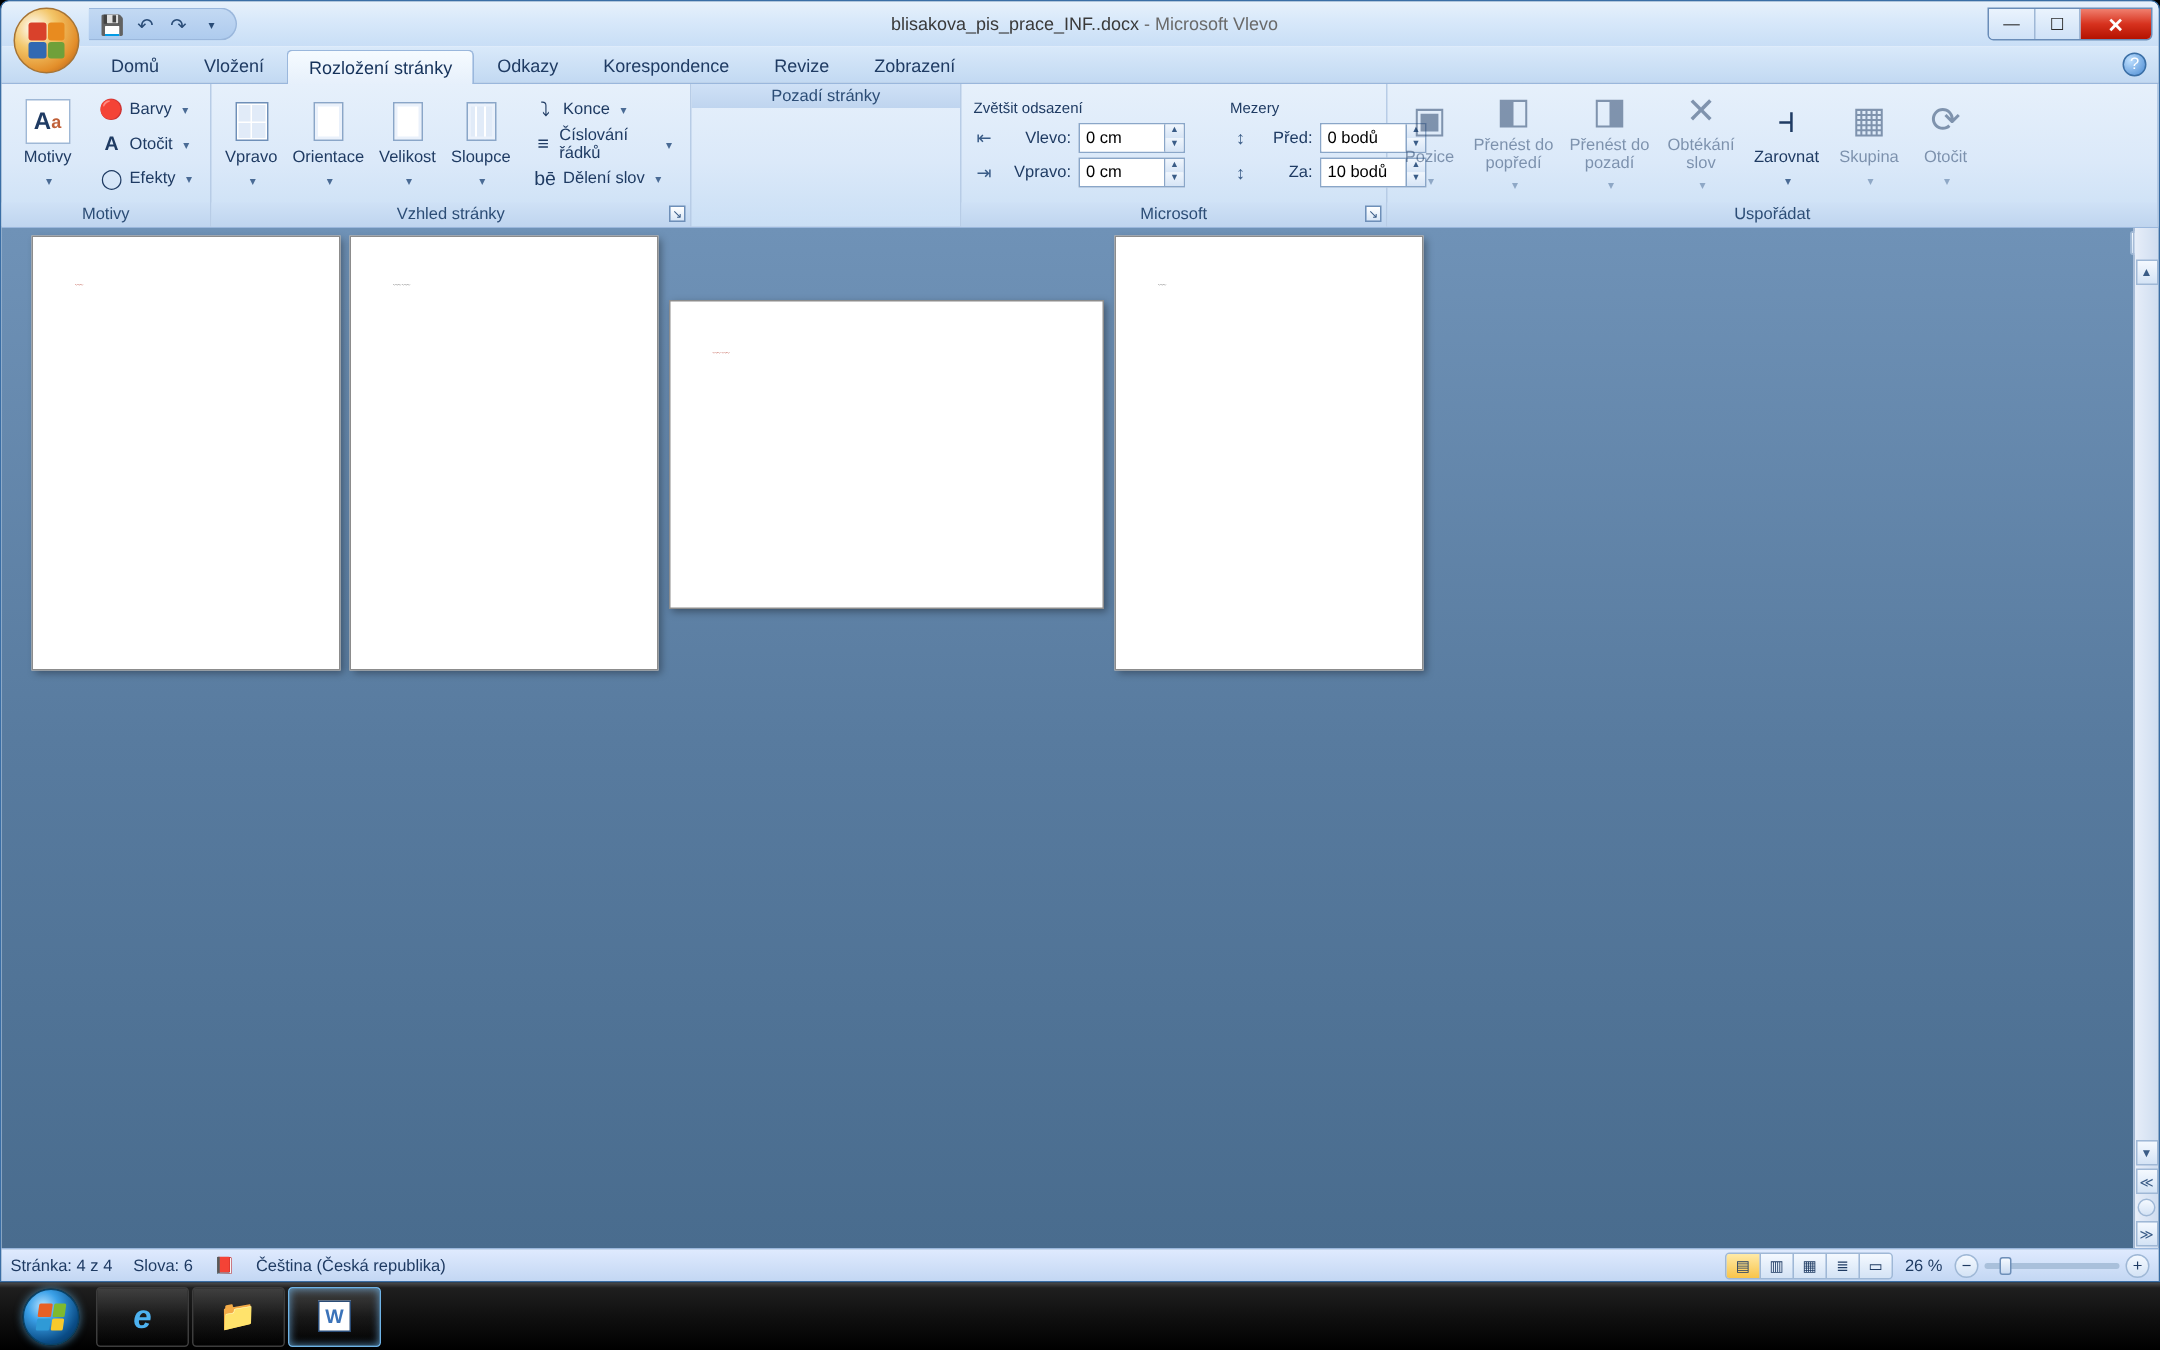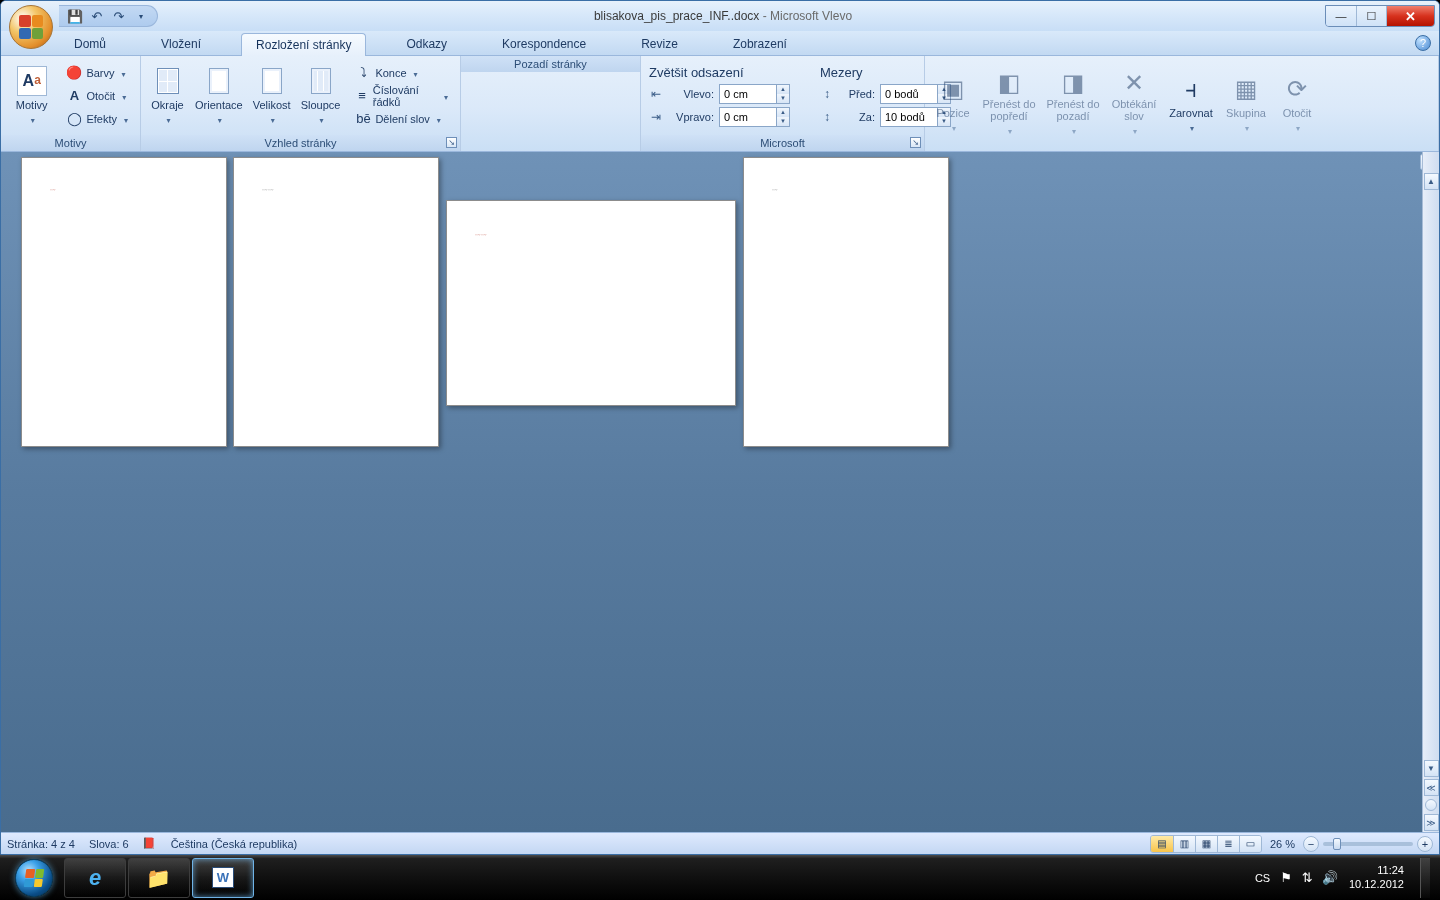--- a/index.html
+++ b/index.html
@@ -20,21 +20,21 @@
 .qat .ico { width:16px; height:16px; display:inline-flex; color:#2a4c77; font-size:13px; align-items:center; justify-content:center;}
 .titletext { flex:1; text-align:center; color:#3a3a3a; font-size:12px; line-height:30px; padding-left:120px; }
 .titletext .dim { color:#6a6a6a; }
 .winbtns { display:flex; align-items:stretch; height:22px; margin-right:4px; margin-top:0; border:1px solid #6a8db8; border-radius:0 0 4px 4px; overflow:hidden;}
 .winbtns button { width:30px; border:none; background:linear-gradient(to bottom,#eaf3fd,#cfe2f7); color:#2b2b2b; font-size:11px; display:flex; align-items:center; justify-content:center; border-left:1px solid #9fb8d6;}
 .winbtns button:first-child{border-left:none;}
 .winbtns button:nth-child(2){width:30px;}
 .winbtns .close { width:48px; background:linear-gradient(to bottom,#f07f6e,#d7321e,#b41200); color:#fff; font-weight:bold; font-size:13px;}
 
 
-.tabrow { height:25px; background:linear-gradient(to bottom,#d9e9fa,#c2d9f2); display:flex; align-items:flex-end; padding-left:58px; position:relative; border-bottom:1px solid #9ab7dc;gap:25px;}
+.tabrow { height:25px; background:linear-gradient(to bottom,#d9e9fa,#c2d9f2); display:flex; align-items:flex-end; padding-left:58px; position:relative; border-bottom:1px solid #9ab7dc;}
 .tabrow .tab { padding:4px 14px 4px; font-size:12px; color:#1f3b63; cursor:default; border:1px solid transparent; border-bottom:none; border-radius:4px 4px 0 0;}
 .tabrow .tab.active { background:linear-gradient(to bottom,#f6fbff,#e6f0fb); border-color:#9ab7dc; color:#15325a; position:relative; top:1px;}
 .tabrow .help { position:absolute; right:8px; top:4px; width:16px; height:16px; border-radius:50%; background:radial-gradient(circle at 30% 30%,#bfe0ff,#4a8ad2); color:#fff; font-size:11px; display:flex; align-items:center; justify-content:center; border:1px solid #3a6ea5;}
 
 
 .ribbon { height:96px; background:linear-gradient(to bottom,#e6f0fb 0%,#dbe9f9 55%,#cadff5 100%); border-bottom:1px solid #9ab7dc; display:flex; align-items:stretch; }
 .group { border-right:1px solid #b7cce6; display:flex; flex-direction:column; }
 .group .body { flex:1; display:flex; align-items:center; padding:3px 6px; gap:4px;}
 .group .label { height:16px; background:linear-gradient(to bottom,#cfe1f6,#bfd5ef); font-size:11px; color:#2c4d76; text-align:center; position:relative; line-height:16px;}
 .group .label .dlg { position:absolute; right:3px; top:2px; width:11px; height:11px; border:1px solid #6e8fb8; background:linear-gradient(to bottom,#fff,#d8e6f6); font-size:8px; color:#3a5c87; display:flex; align-items:center; justify-content:center;}
@@ -43,21 +43,21 @@
 .bigbtn .dd::after { content:"▾"; font-size:8px; color:#4a6b95; margin-left:2px;}
 .vstack { display:flex; flex-direction:column; gap:1px; }
 .smallbtn { height:22px; display:flex; align-items:center; gap:4px; padding:0 5px; color:#1f3b63; font-size:11px; border:1px solid transparent; border-radius:3px;}
 .smallbtn .ico { width:16px; height:16px; display:inline-flex; align-items:center; justify-content:center; font-size:13px;}
 .smallbtn .dd::after { content:"▾"; font-size:8px; color:#4a6b95; margin-left:3px;}
 
 .disabled { opacity:0.5; }
 
 
 .inblock { display:flex; flex-direction:column; gap:3px; }
-.inblock h4 { font-size:13px; font-weight:normal; color:#1f3b63; margin-bottom:1px; padding-left:2px;}
+.inblock h4 { font-size:10px; font-weight:normal; color:#1f3b63; margin-bottom:1px; padding-left:2px;}
 .inrow { display:flex; align-items:center; gap:5px;}
 .inrow .ico { width:18px; height:16px; color:#3a5c87; font-size:12px; display:inline-flex; align-items:center; justify-content:center;}
 .inrow label { width:44px; text-align:right; color:#1f3b63; font-size:11px;}
 .spin { display:flex; align-items:stretch; height:20px; border:1px solid #8aa6c8; background:#fff;}
 .spin input { width:56px; border:none; outline:none; padding:0 4px; font-size:11px; }
 .spin .arrows { width:13px; display:flex; flex-direction:column; border-left:1px solid #8aa6c8;}
 .spin .arrows span { flex:1; font-size:6px; display:flex; align-items:center; justify-content:center; background:linear-gradient(to bottom,#f0f6fd,#d7e5f6); color:#3a5c87;}
 .sep { width:1px; align-self:stretch; background:#b7cce6; margin:2px 4px;}
 
 
@@ -192,21 +192,21 @@
       <div class="body">
         <div class="bigbtn" style="width:46px">
             <div class="ico">
               <div class="pagesico">
                 <span></span>
                 <span></span>
                 <span></span>
                 <span></span>
               </div>
             </div>
-            <span>Okraje</span>
+            <span>Vpravo</span>
             <span class="dd"></span>
           </div>
         <div class="bigbtn" style="width:54px">
             <div class="ico">
               <div class="sheet"></div>
             </div>
             <span>Orientace</span>
             <span class="dd"></span>
           </div>
         <div class="bigbtn" style="width:48px">
@@ -336,20 +336,21 @@
             <div class="ico">▦</div>
             <span>Skupina</span>
             <span class="dd"></span>
           </div>
         <div class="bigbtn disabled" style="width:44px">
             <div class="ico">⟳</div>
             <span>Otočit</span>
             <span class="dd"></span>
           </div>
       </div>
+      <div class="label">Uspořádat</div>
     </div>
   </div>
 
   <div class="docarea">
     <div class="pages">
       <div class="page" style="left:20px; top:5px; width:206px; height:290px;">
           <span class="squiggle" style="left:28px; top:26px;">﹏</span>
         </div>
       <div class="page" style="left:232px; top:5px; width:206px; height:290px;">
           <span class="squiggle" style="left:28px; top:26px; color:#555;">﹏﹏</span>
@@ -414,24 +415,13 @@
   </div>
   <div class="tbtn">
       <span style="color:#4db2f0; font-size:22px; font-style:italic; font-weight:bold;">e</span>
     </div>
   <div class="tbtn">
       <span style="font-size:20px;">📁</span>
     </div>
   <div class="tbtn active">
       <span style="color:#3b73b9; background:#fff; border:1px solid #2a4c77; padding:2px 4px; font-weight:bold; font-size:13px;">W</span>
     </div>
-  <div class="tray">
-    <span>CS</span>
-    <span class="ic">⚑</span>
-    <span class="ic">⇅</span>
-    <span class="ic">🔊</span>
-    <div class="stack">
-      <span>11:24</span>
-      <span>10.12.2012</span>
-    </div>
-    <div class="showdt"></div>
-  </div>
 </div>
 
 </body></html>

